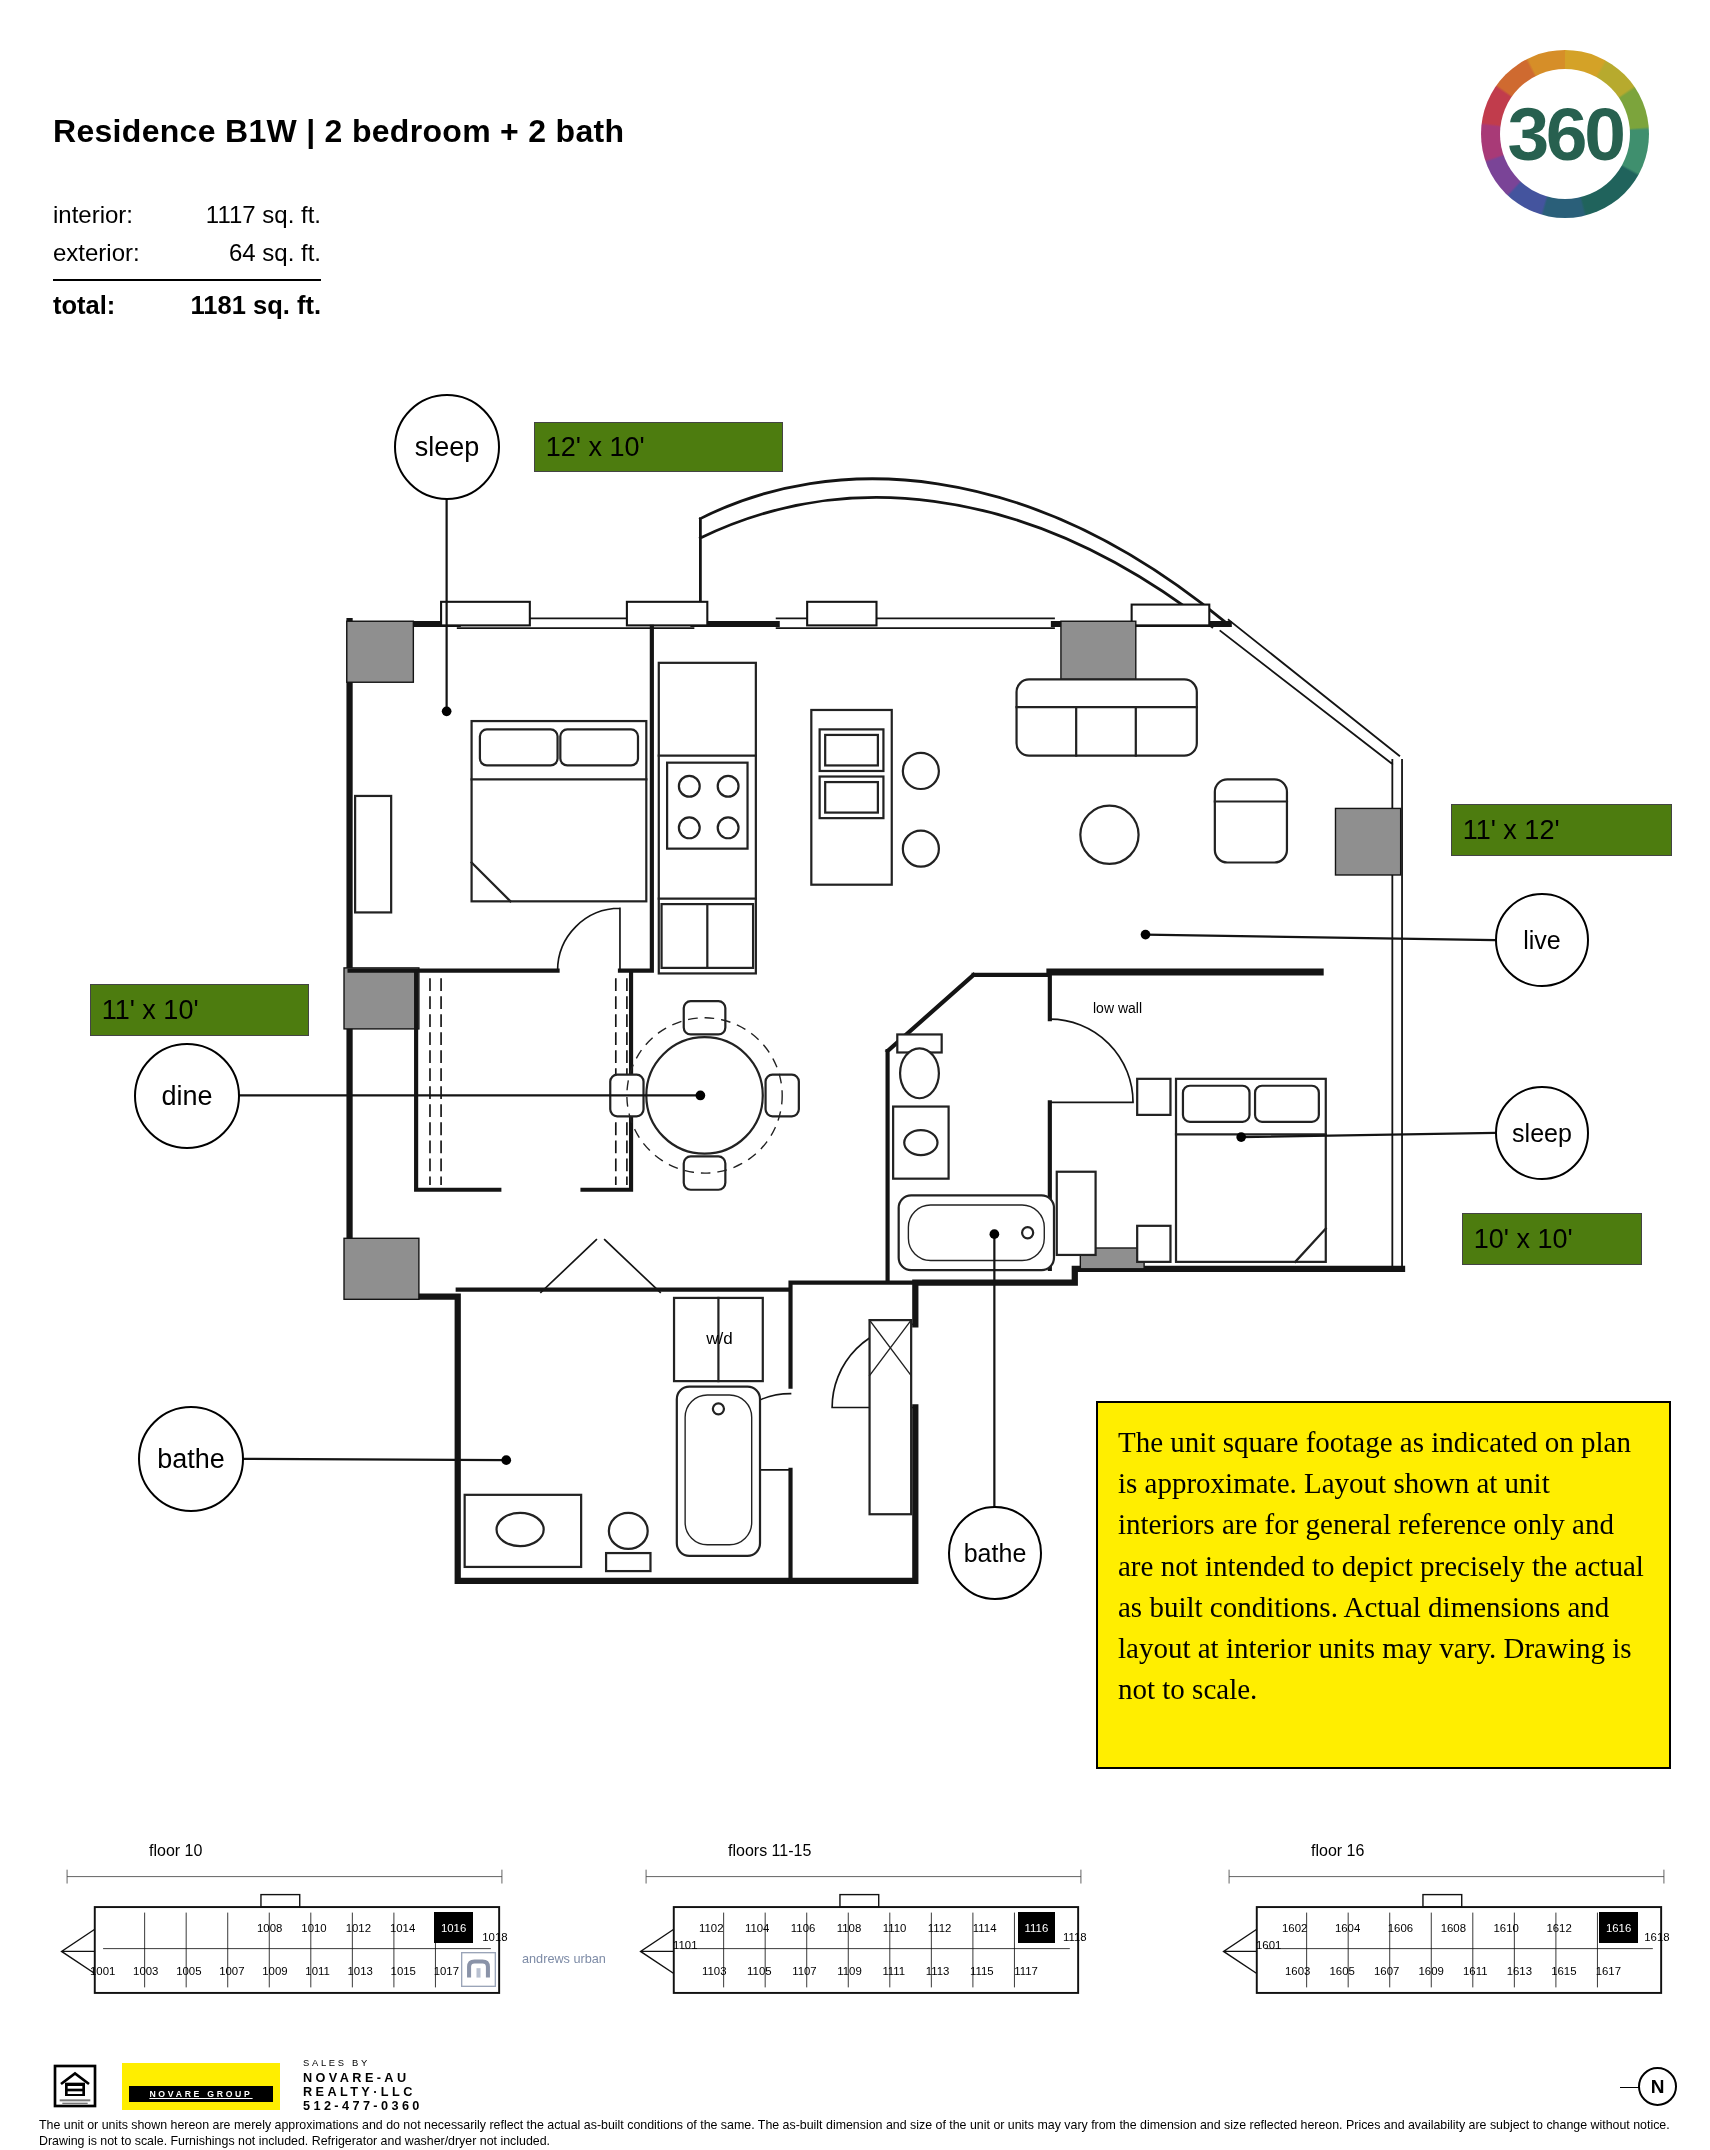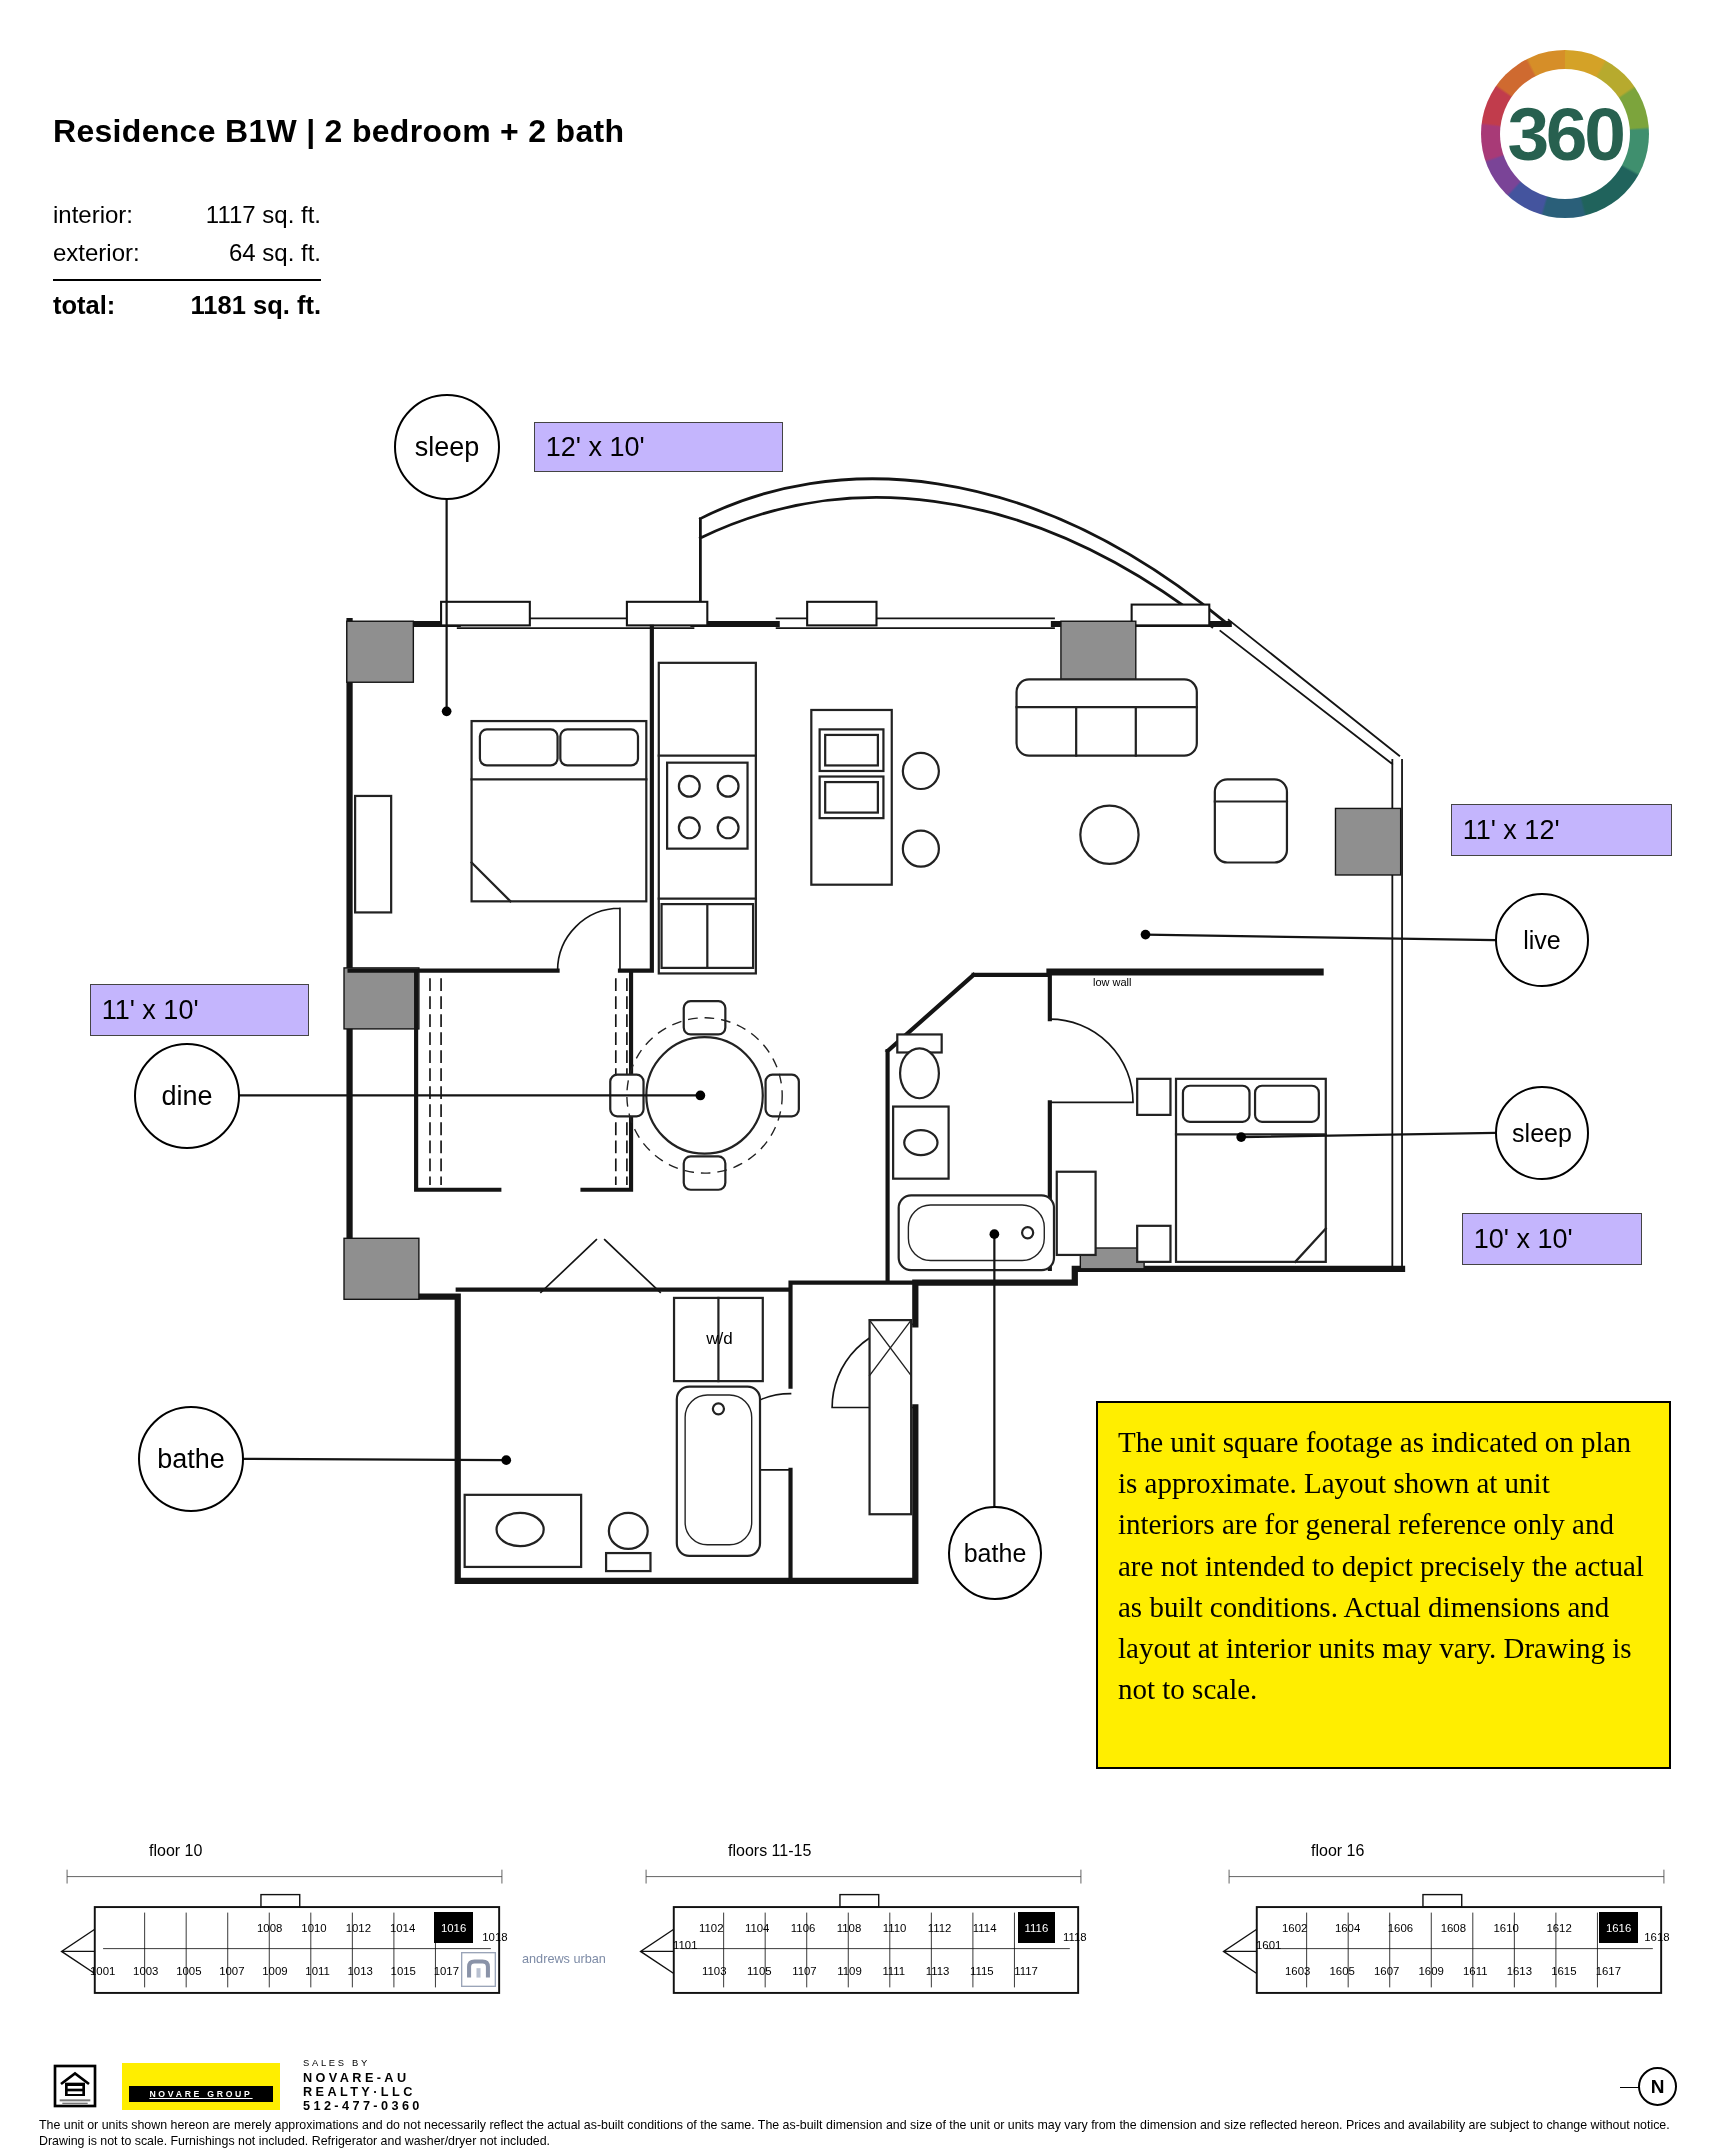--- a/index.html
+++ b/index.html
@@ -30,24 +30,24 @@
   .logo-text { position:absolute; inset:0; display:flex; align-items:center; justify-content:center;
     z-index:2; font-size:75px; font-weight:bold; letter-spacing:-3.4px; color:#27604f; }
 
   
   .plan-svg { left:0; top:0; width:1710px; height:1664px; }
 
   .callout { border:2.7px solid #000; border-radius:50%; background:#fff;
     display:flex; align-items:center; justify-content:center; font-size:27px; }
   .callout.small { font-size:25px; }
 
-  .dim { background:#c4b5fd; border:1.3px solid #444; font-size:27px;
+  .dim { background:#4d7c0f; border:1.3px solid #444; font-size:27px;
     display:flex; align-items:center; padding-left:10.7px; }
 
-  .plan-note { font-size:11px; }
+  .plan-note { font-size:14px;margin-top:24px; }
   .wd-note { font-size:17px; width:47px; text-align:center; }
 
   .disclaimer { left:1096px; top:1401px; width:575px; height:368px; background:#ffee00;
     border:2px solid #000; font-family:"Liberation Serif", serif; font-size:29px;
     line-height:1.42; padding:19px 20px; }
 
   
   .plate { width:457px; height:215px; }
   .plate-label { position:absolute; top:4px; left:93px; font-size:16px; }
   .plate-svg { position:absolute; top:27px; left:0; width:457px; height:188px; }

